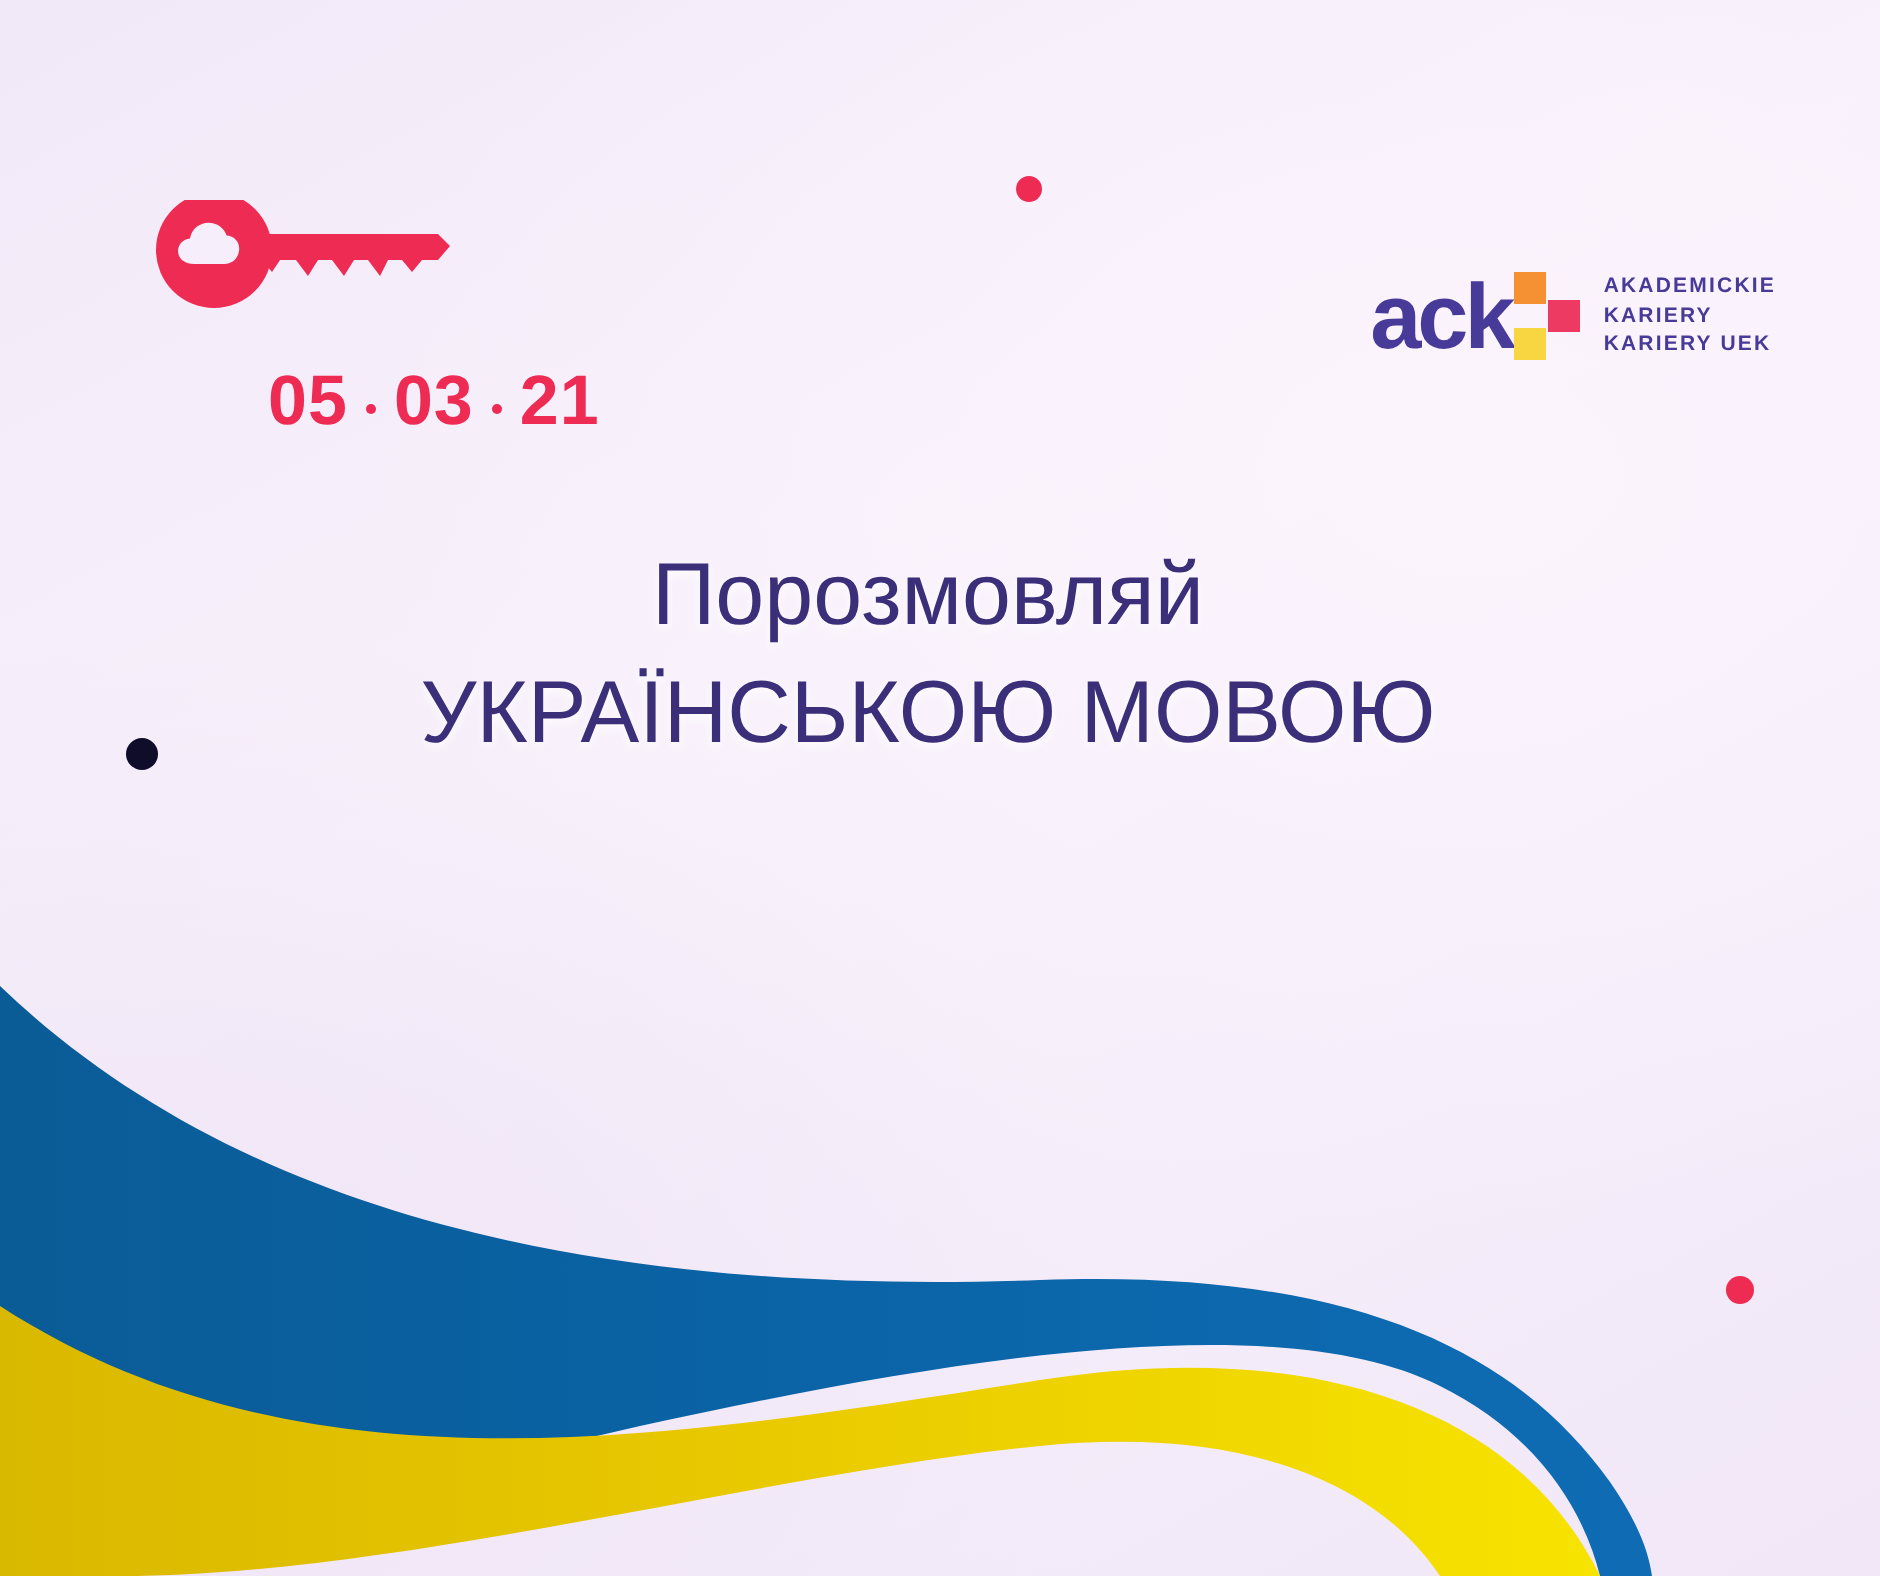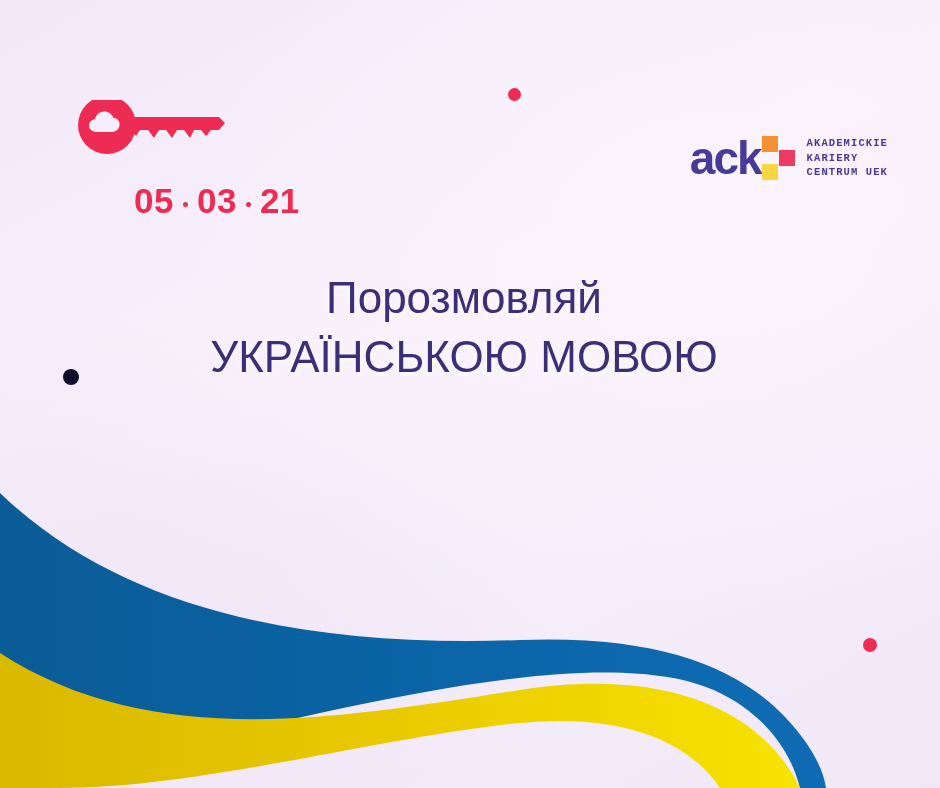--- a/index.html
+++ b/index.html
@@ -105,21 +105,21 @@
   }
   .lm-orange { left: 0;  top: 1px;  background: #f59132; }
   .lm-pink   { left: 17px; top: 15px; background: #ed3a63; }
   .lm-yellow { left: 0;  top: 29px; background: #f7d642; }
   .logo-text {
     font-size: 10.5px;
     line-height: 1.38;
     font-weight: bold;
     color: #473a98;
     letter-spacing: 1.1px;
-    font-family: Liberation Mono, monospace;
+    font-family: Liberation Sans, sans-serif;
   }
 
   
   .headline {
     position: absolute;
     left: 0;
     right: 12px;
     top: 268px;
     text-align: center;
     color: #3a2f78;
@@ -197,21 +197,21 @@
   <div class="logo">
     <span class="logo-word">ack</span>
     <span class="logo-mark">
       <i class="lm-orange"></i>
       <i class="lm-pink"></i>
       <i class="lm-yellow"></i>
     </span>
     <span class="logo-text">
       <span>AKADEMICKIE</span><br>
       <span>KARIERY</span><br>
-      <span>CENTRUM UEK</span>
+      <span>KARIERY UEK</span>
     </span>
   </div>
 
   <div class="headline">
     <span class="ln">Порозмовляй</span>
     <span class="ln">УКРАЇНСЬКОЮ МОВОЮ</span>
   </div>
 
   <span class="dot dot-pink-top"></span>
   <span class="dot dot-dark-left"></span>

